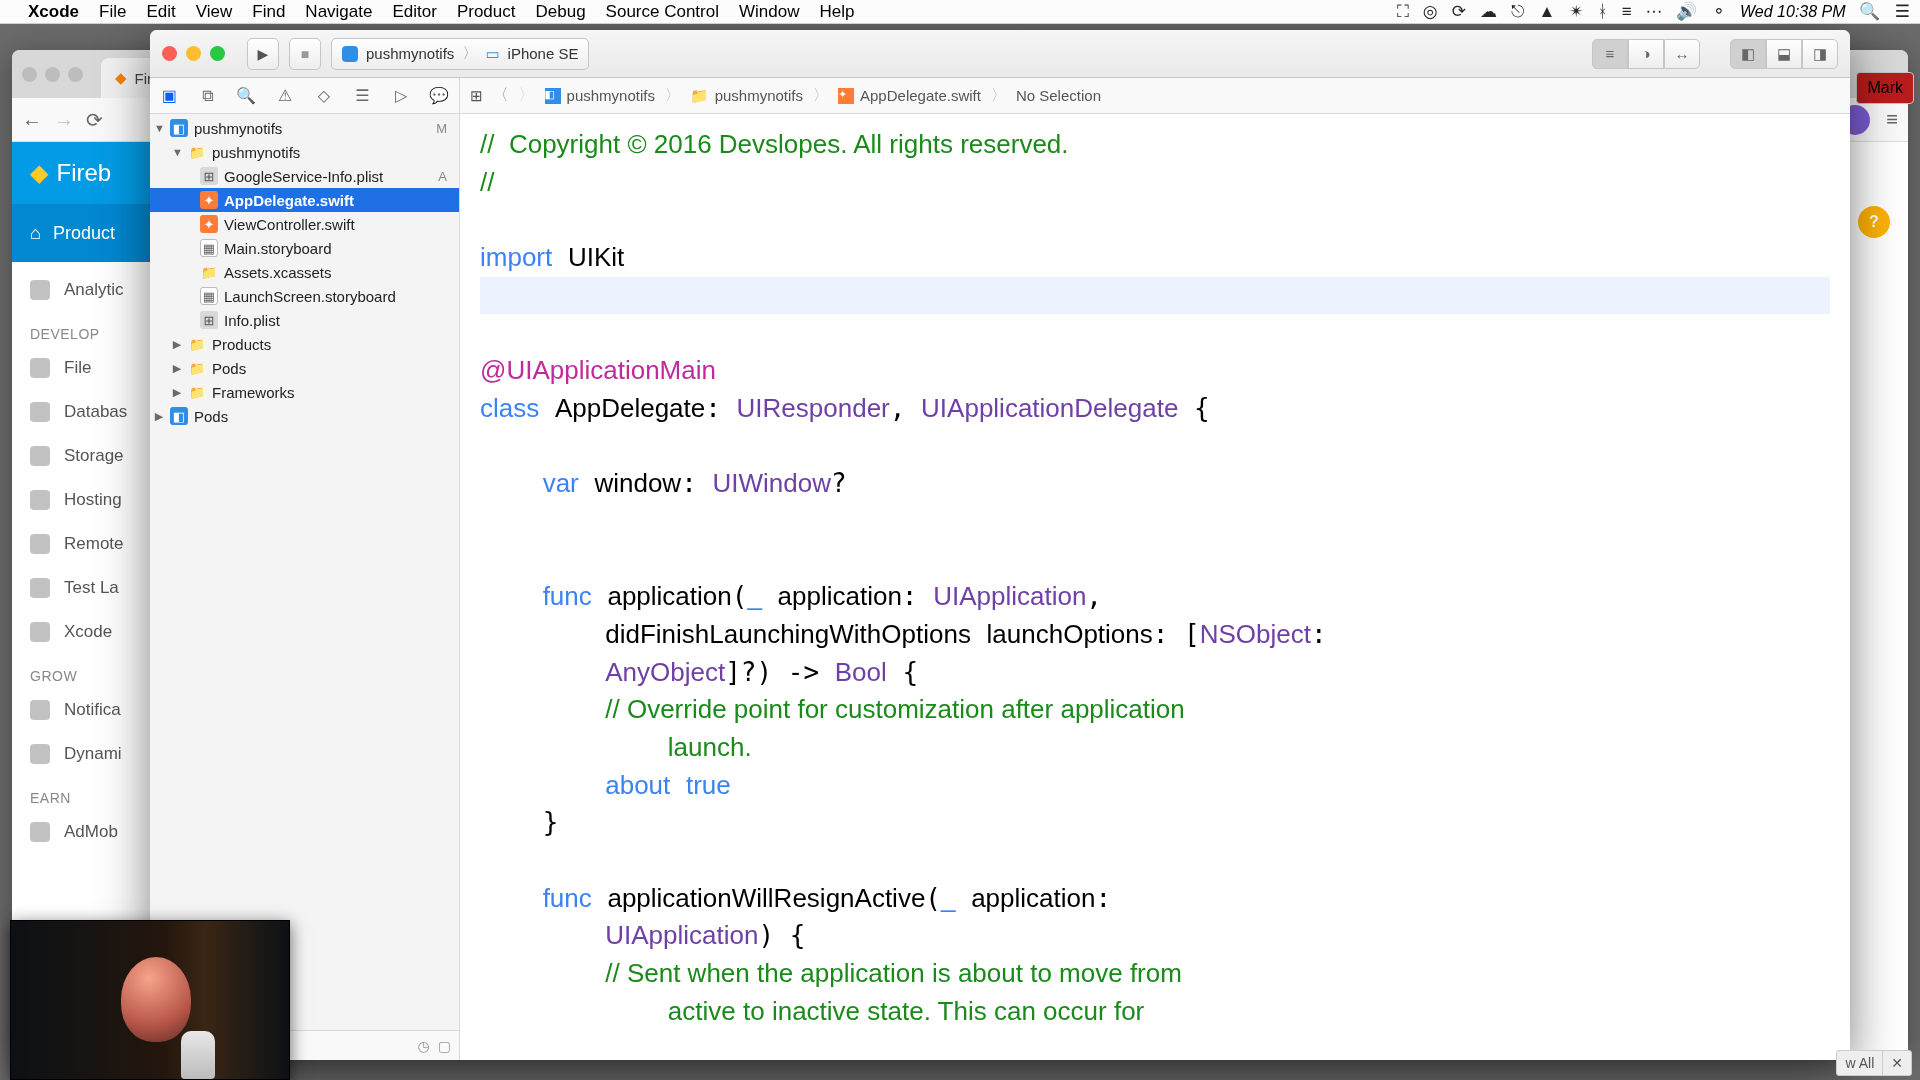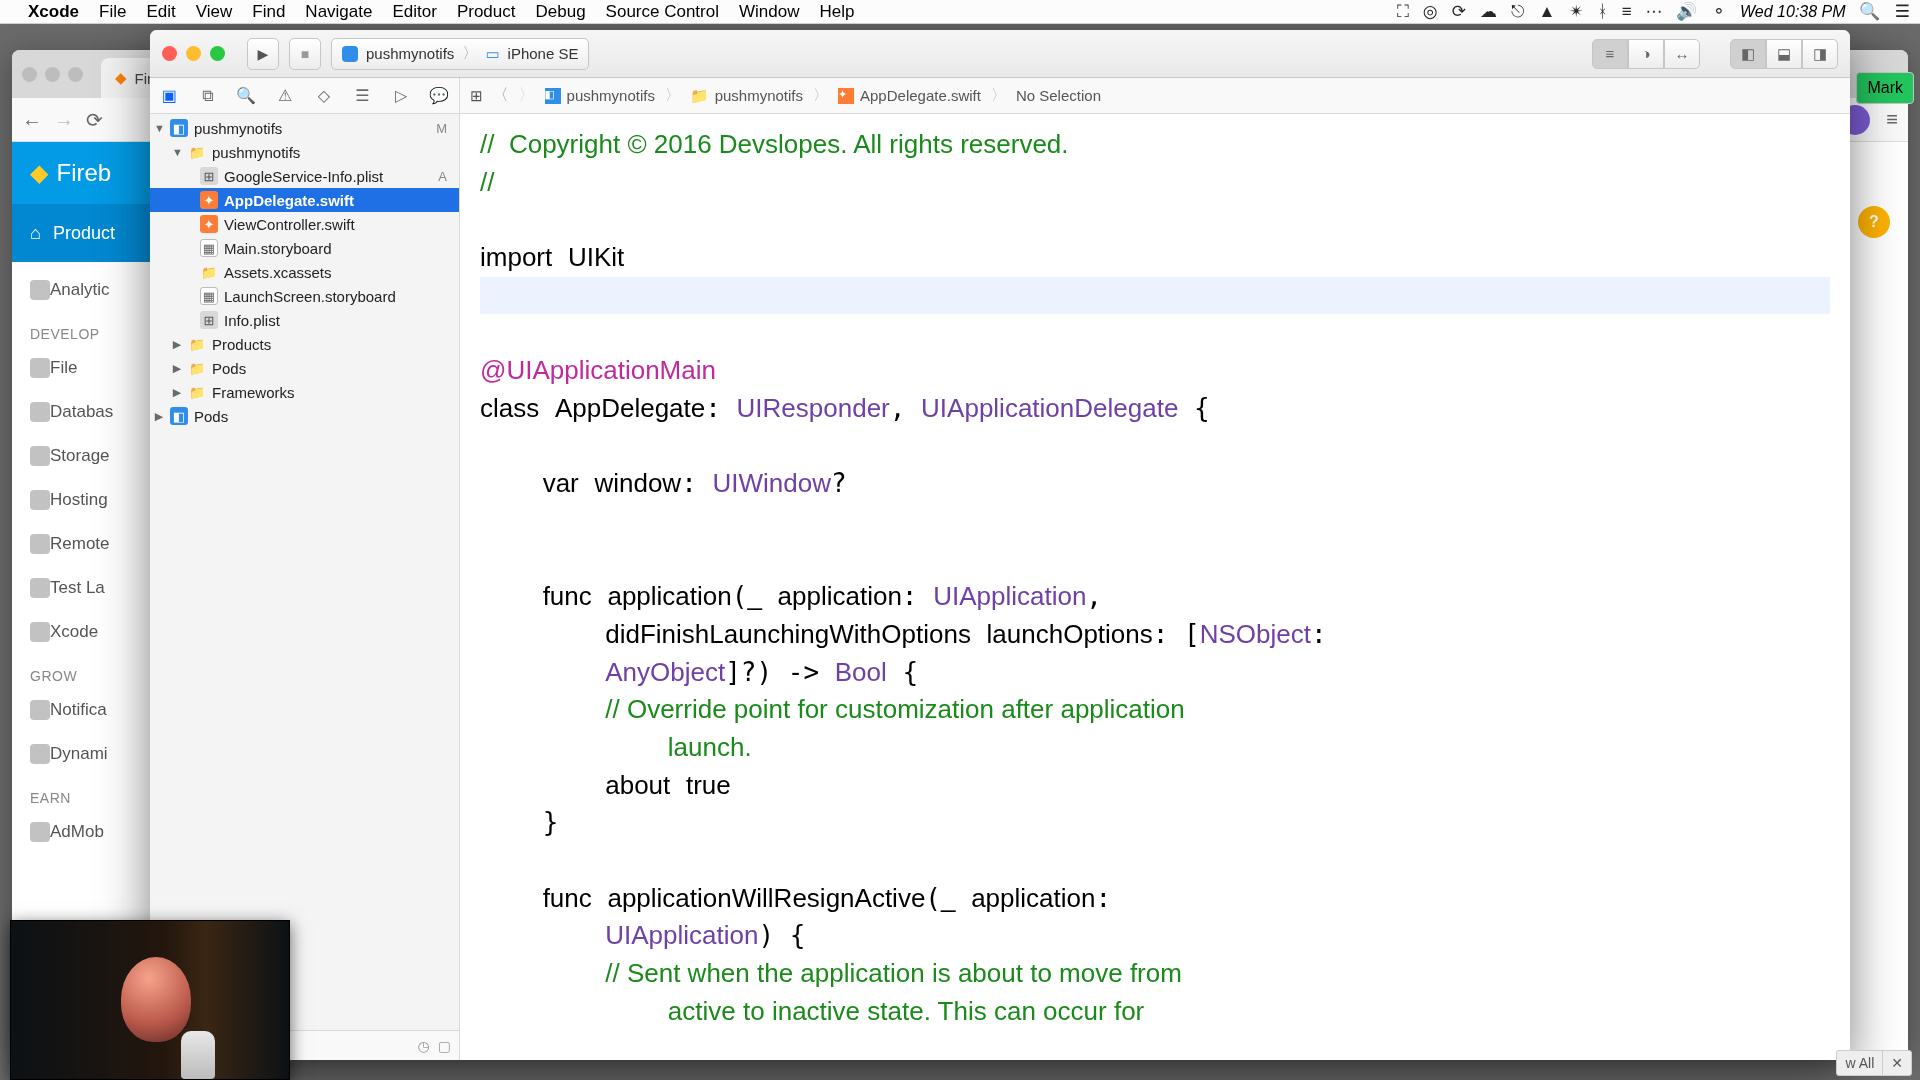--- a/index.html
+++ b/index.html
@@ -21,21 +21,21 @@
 .chrome-tabbar .tab { background:#f1f1f1; height:40px; margin-top:8px; border-radius:8px 8px 0 0; padding:8px 14px; font-size:15px; display:flex; align-items:center; gap:8px; color:#444; margin-left:10px; }
 .chrome-toolbar { height:44px; background:#f9f9f9; display:flex; align-items:center; padding:0 10px; border-bottom:1px solid #ddd; }
 .chrome-toolbar .nav { display:flex; gap:12px; color:#666; font-size:20px; }
 .chrome-toolbar .right { margin-left:auto; display:flex; gap:16px; align-items:center; color:#666; font-size:20px; }
 .chrome-toolbar .avatar { width:30px; height:30px; border-radius:50%; background:#7c5cd4; }
 .chrome-body { display:flex; height:calc(100% - 92px); }
 .chrome-side { width:150px; background:#fff; border-right:1px solid #e8e8e8; }
 .fb-header { background:#039be5; color:#fff; height:62px; display:flex; align-items:center; padding-left:18px; font-size:24px; }
 .fb-proj { background:#0288d1; color:#fff; height:58px; display:flex; align-items:center; padding-left:18px; font-size:18px; gap:12px; }
 .fb-nav { padding:6px 0; }
-.fb-item { display:flex; align-items:center; padding:12px 18px; color:#555; font-size:17px; }
+.fb-item { display:flex; align-items:center; gap:14px; padding:12px 18px; color:#555; font-size:17px; }
 .fb-section { padding:14px 18px 4px; color:#888; font-size:14px; letter-spacing:.5px; }
 .fb-item .dot { width:20px; height:20px; border-radius:4px; background:#777; opacity:.45; }
 
 
 .xcode { position:absolute; top:30px; left:150px; width:1700px; height:1030px; background:#fff; border-radius:7px; box-shadow:0 12px 50px rgba(0,0,0,.5); display:flex; flex-direction:column; overflow:hidden; z-index:50; }
 
 
 .xc-toolbar { height:48px; background:linear-gradient(#f6f6f6,#e9e9e9); border-bottom:1px solid #c9c9c9; display:flex; align-items:center; padding:0 12px; gap:10px; }
 .traffic { display:flex; gap:9px; margin-right:12px; }
 .traffic .tdot { width:15px; height:15px; border-radius:50%; }
@@ -77,33 +77,33 @@
 
 
 .editor-pane { flex:1; display:flex; flex-direction:column; min-width:0; }
 .jumpbar { height:36px; border-bottom:1px solid #d9d9d9; display:flex; align-items:center; padding:0 10px; gap:10px; font-size:15px; color:#555; background:#f9f9f9; }
 .jumpbar .jb { display:flex; align-items:center; gap:6px; }
 .jumpbar .arrow { color:#9a9a9a; font-size:16px; }
 .jumpbar .chev { color:#bbb; }
 .editor { flex:1; overflow:auto; padding:12px 20px 40px 20px; font-family: Menlo, Monaco, monospace; font-size:26px; line-height:1.45; color:#000; white-space:pre-wrap; word-break:break-word; position:relative; }
 .editor .cursor-line { background:#ecf3fe; display:block; width:100%; }
 .c-comment { color:#1a8a1a; }
-.c-keyword { color:#000000; }
+.c-keyword { color:#3b82f6; }
 .c-attr { color:#c22a9c; }
 .c-typename { color:#6f41a7; }
 .c-ident { color:#000; }
 
 
 .cam { position:absolute; left:10px; bottom:0; width:280px; height:160px; background:#172026; border:1px solid #000; box-shadow:0 4px 16px rgba(0,0,0,.6); z-index:200; overflow:hidden; }
 .cam .head { position:absolute; left:110px; top:36px; width:70px; height:85px; border-radius:50% 50% 45% 45%; background:radial-gradient(circle at 40% 25%, #f6a38a, #b9584a 60%, #5e2b24); }
 .cam .mic { position:absolute; left:170px; bottom:0; width:34px; height:48px; background:linear-gradient(#e8e8e8,#bcbcbc); border-radius:10px 10px 4px 4px; }
 .cam .bg { position:absolute; inset:0; background:linear-gradient(90deg,#0c1115 0%, #23160d 55%, #3a2614 70%, #0c1115 100%); }
 
 
-.mark-btn { position:absolute; right:6px; top:72px; background:#22c55e; border:1px solid #c5c5c5; border-radius:4px; padding:6px 10px; font-size:16px; z-index:30; }
+.mark-btn { position:absolute; right:6px; top:72px; background:#b91c1c; border:1px solid #c5c5c5; border-radius:4px; padding:6px 10px; font-size:16px; z-index:30; }
 
 .ytpill { position:absolute; right:8px; bottom:4px; background:#eee; border:1px solid #ccc; border-radius:3px; display:flex; align-items:center; font-size:14px; color:#555; z-index:200; }
 .ytpill span { padding:4px 8px; }
 .ytpill .x { border-left:1px solid #ccc; }
 </style>
 </head>
 <body>
 
 <div class="menubar">
   <span class="apple"></span>

